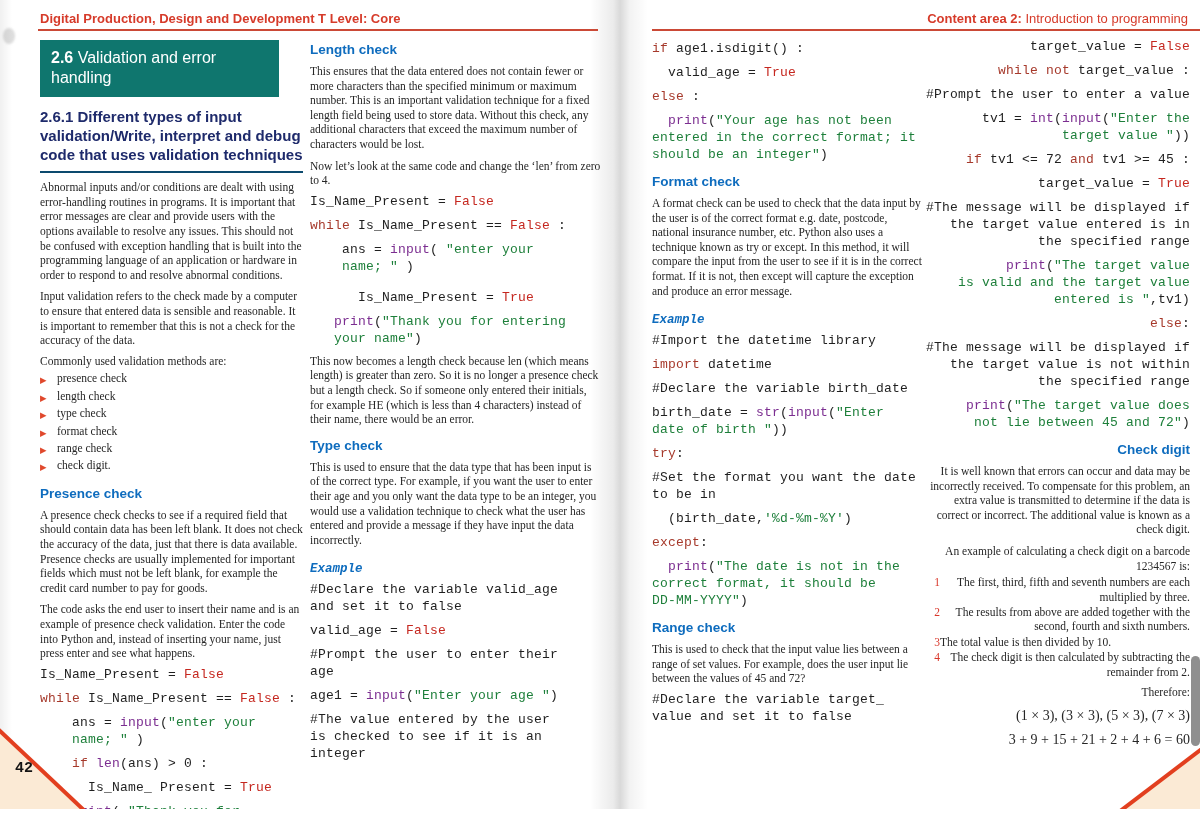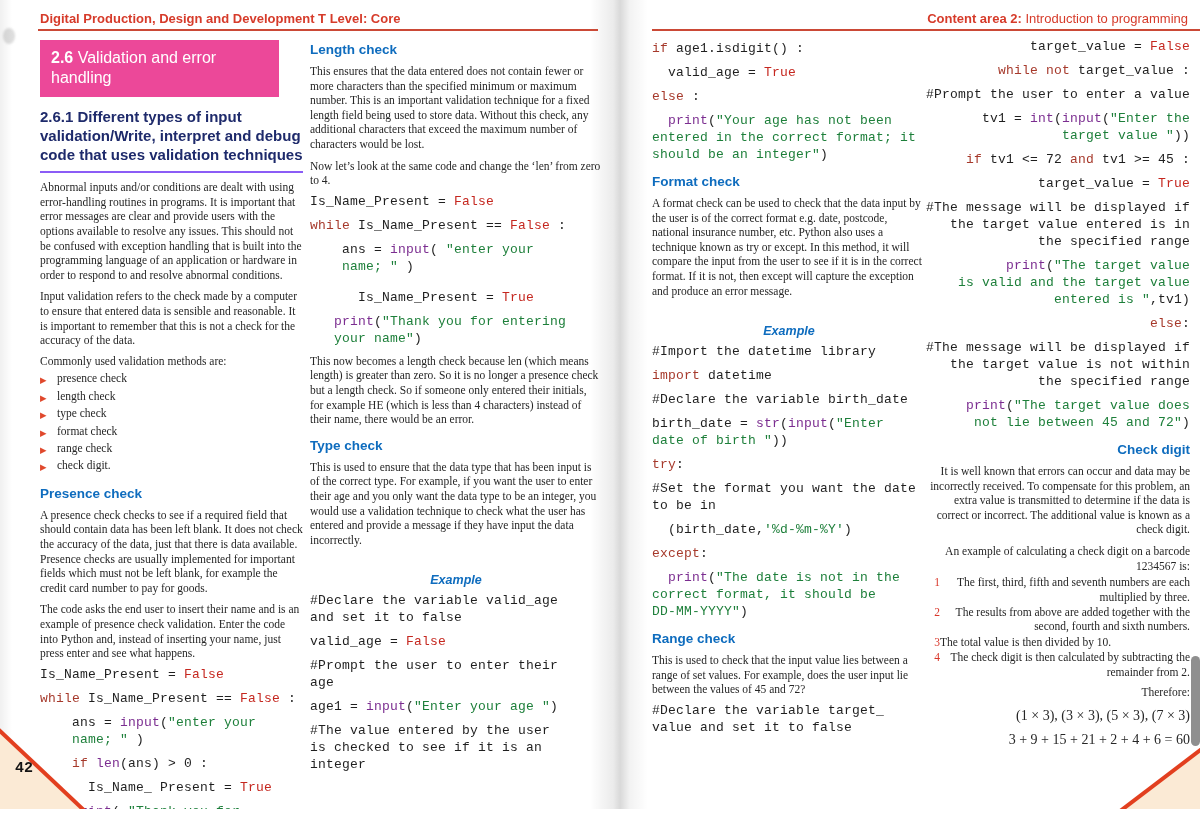--- a/index.html
+++ b/index.html
@@ -19,30 +19,30 @@
   #left-edge{position:absolute;left:0;top:0;width:12px;height:813px;
          background:linear-gradient(90deg,rgba(0,0,0,0.06),rgba(0,0,0,0));}
   
   .col{position:absolute;top:40px;}
   #col1{left:40px;width:263px;}
   #col2{left:310px;width:292px;top:42px;}
   #col3{left:652px;width:274px;}
   #col4{left:922px;width:268px;top:38px;text-align:right;}
   .col > :first-child{margin-top:0;}
   
-  .section-box{background:#ec4899;color:#ffffff;font-family:"Liberation Sans",sans-serif;
+  .section-box{background:#0f766e;color:#ffffff;font-family:"Liberation Sans",sans-serif;
                font-size:16px;line-height:20px;padding:8px 11px 9px;width:217px;}
   .section-box .sb-num{font-weight:bold;}
   
   .h261{margin:11px 0 0;font-family:"Liberation Sans",sans-serif;font-weight:bold;font-size:15px;
-        line-height:1.25;color:#1e2a6b;padding-bottom:7px;border-bottom:2px solid #8b5cf6;}
+        line-height:1.25;color:#1e2a6b;padding-bottom:7px;border-bottom:2px solid #0c4a6e;}
   .blue-head{margin:11px 0 0;font-family:"Liberation Sans",sans-serif;font-weight:bold;
              font-size:13.5px;color:#0e6cbe;}
-  .example{margin:26px 0 0;font-family:Liberation Sans, sans-serif;font-style:italic;font-weight:bold;
-           font-size:12.5px;color:#0e6cbe;text-align:center;}
+  .example{margin:15px 0 0;font-family:Liberation Mono, monospace;font-style:italic;font-weight:bold;
+           font-size:12.5px;color:#0e6cbe;}
   
   p{font-size:11.5px;line-height:14.6px;margin:7px 0 0;}
   p.tight{margin-top:6px;}
   
   .blist{margin-top:3px;}
   .li-row{display:flex;font-size:11.5px;line-height:14.4px;margin:1px 0 0;}
   .blist .li-marker{color:#e0482c;flex:none;width:17px;font-size:8.5px;padding-top:2px;}
   .nlist{margin-top:2px;}
   .nlist .li-marker{color:#d9372a;flex:none;width:18px;font-size:11.5px;}
   

